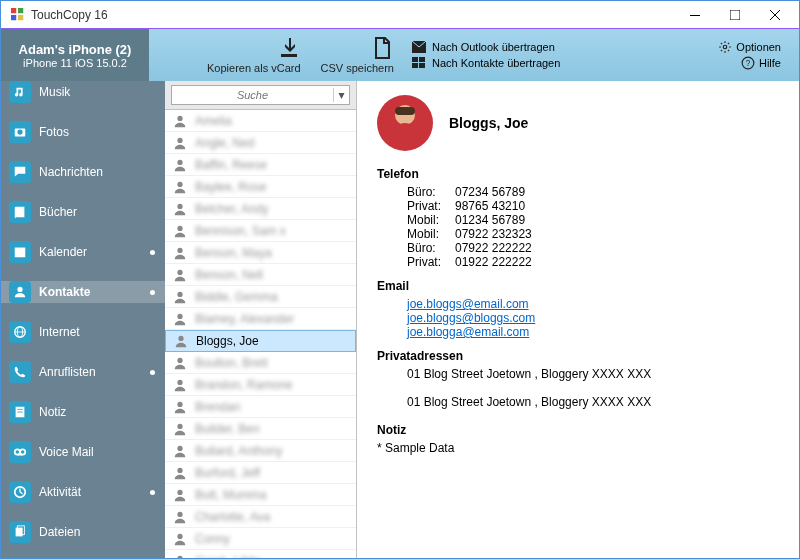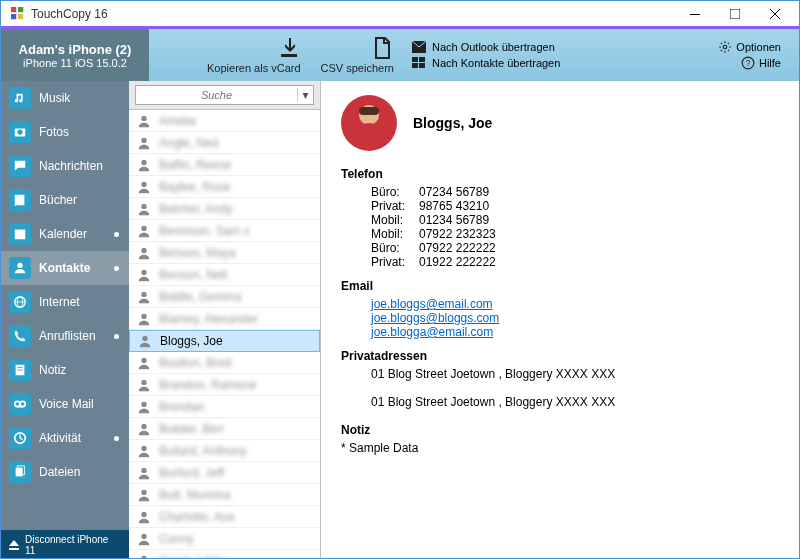--- a/index.html
+++ b/index.html
@@ -1,34 +1,34 @@
 <!DOCTYPE html>
 <html><head>
 <meta charset="utf-8">
 <style>
   * { box-sizing: border-box; margin: 0; padding: 0; }
   body { font-family: "Segoe UI", Arial, sans-serif; font-size: 12px; background: #fff; width: 800px; height: 559px; overflow: hidden; border: 1px solid #4a90d9; }
-  .titlebar { height: 28px; background: #fff; display: flex; align-items: center; padding: 0 4px; border-bottom: 3px solid #8b5cf6; }
+  .titlebar { height: 28px; background: #fff; display: flex; align-items: center; padding: 0 4px; border-bottom: 1px solid #8b5cf6; }
   .titlebar .logo { width: 14px; height: 14px; margin: 0 6px; }
   .titlebar .title { flex: 1; font-size: 12px; color: #333; }
   .titlebar .winbtn { width: 40px; height: 28px; display: flex; align-items: center; justify-content: center; color: #333; }
   .device-bar { height: 52px; background: linear-gradient(to bottom,#a5d5ed,#8bc5e0); display: flex; align-items: stretch; gap: 40px; }
   .device-info { width: 148px; background: #5e7b8a; color: #fff; display:flex; flex-direction:column; align-items:center; justify-content:center; font-size:12px; }
   .device-info .name { font-weight:bold; font-size:13px; }
   .device-info .model { font-size:11px; }
   .toolbar { flex:1; display:flex; align-items:center; padding: 2px 8px; }
   .tool-btn { display:flex; flex-direction:column; align-items:flex-end; justify-content:center; padding: 2px 10px; color:#222; cursor:pointer; font-size:11px; }
   .tool-btn .ticon { width:24px; height:24px; fill:#222; display:block; }
   .tool-btn span.lbl { margin-top:2px; }
   .transfer-col { display:flex; flex-direction:column; justify-content:center; gap:4px; margin-left:8px; font-size:11px; }
   .transfer-item { display:flex; align-items:center; gap:6px; cursor:pointer; }
   .rightopts { margin-left:auto; display:flex; flex-direction:column; align-items:flex-end; gap:2px; padding-right:10px; font-size:11px;justify-content:center; }
   .rightopts .ropt { display:flex; align-items:center; gap:4px; cursor:pointer; }
   .main { display:flex; height: calc(559px - 28px - 52px); }
-  .sidebar { width:128px; background:#6a8291; display:flex; flex-direction:column; }
+  .sidebar { width:164px; background:#6a8291; display:flex; flex-direction:column;gap:18px; }
   .side-item { display:flex; align-items:center; height:34px; padding:0 8px; color:#fff; cursor:pointer; gap:8px; position:relative; }
   .side-item .sicon { width:22px; height:22px; background:#2da0c8; border-radius:4px; display:flex; align-items:center; justify-content:center; }
   .side-item .sicon svg { width:14px; height:14px; fill:#fff; }
   .side-item.active { background:#899ca8; font-weight:bold; }
   .side-item .dot { position:absolute; right:10px; width:5px; height:5px; border-radius:50%; background:#fff; }
   .side-spacer { flex:1; }
   .disconnect { background:#0c4a6e; color:#fff; font-size:10px; display:flex; align-items:center; gap:6px; padding:4px 8px; cursor:pointer; }
   .listpane { width:192px; border-right:1px solid #c0c0c0; display:flex; flex-direction:column; background:#f4f4f4; }
   .searchwrap { padding:4px 6px; border-bottom:1px solid #c0c0c0; background:#e8e8e8; }
   .searchbox { width:100%; height:20px; border:1px solid #aaa; display:flex; align-items:center; background:#fff; }

